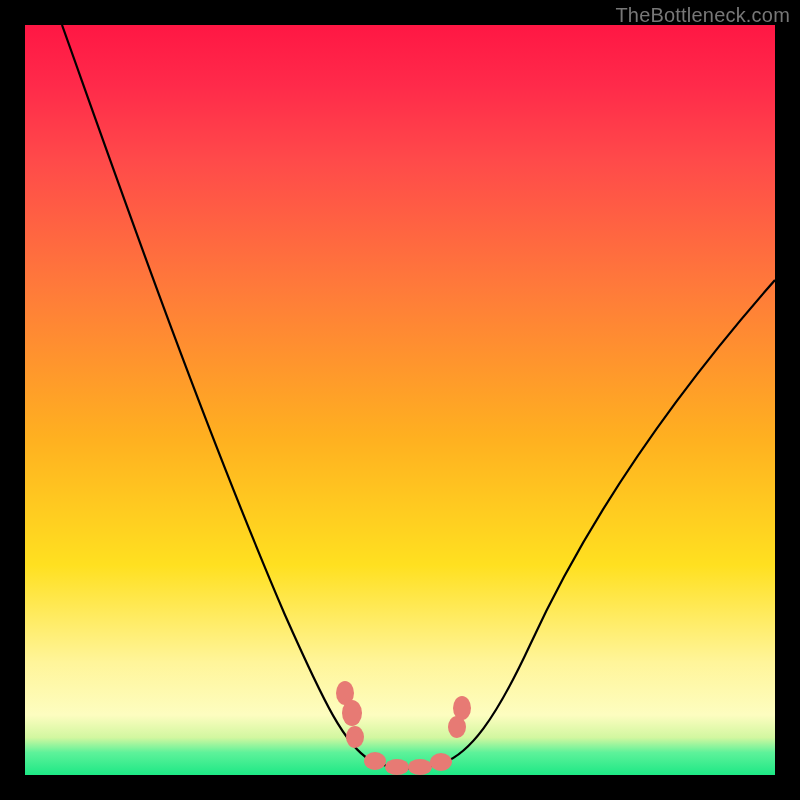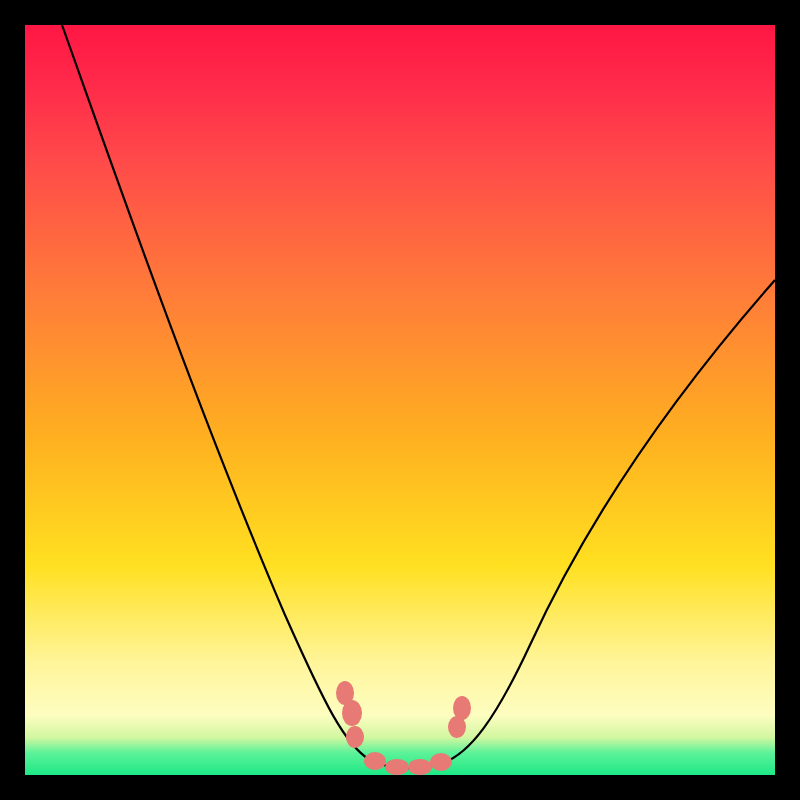--- a/index.html
+++ b/index.html
@@ -56,20 +56,21 @@
     font-size: 20px;
     font-weight: 500;
     letter-spacing: 0.2px;
   }
 </style>
 </head>
 <body>
 
 <div class="frame">
 
+  <div class="watermark">TheBottleneck.com</div>
 
   <div class="plot-area">
     <svg class="curve" viewBox="0 0 750 750" preserveAspectRatio="none">
 
       <path fill="none" stroke="#000" stroke-width="2.2" d="M 37 0
                C 80 120, 170 380, 260 590
                C 300 680, 320 720, 345 735
                C 365 745, 395 746, 418 738
                C 445 728, 470 695, 505 620
                C 560 500, 640 380, 750 255"></path>

